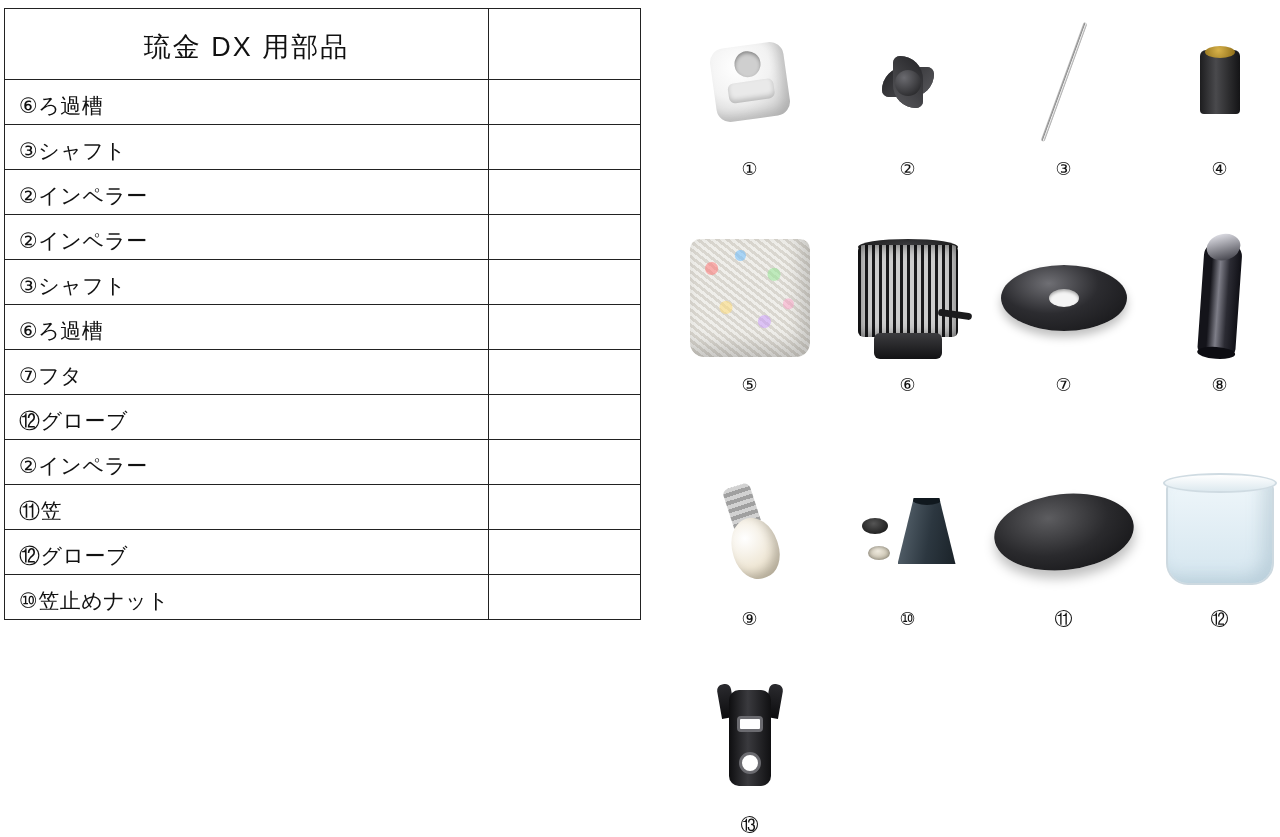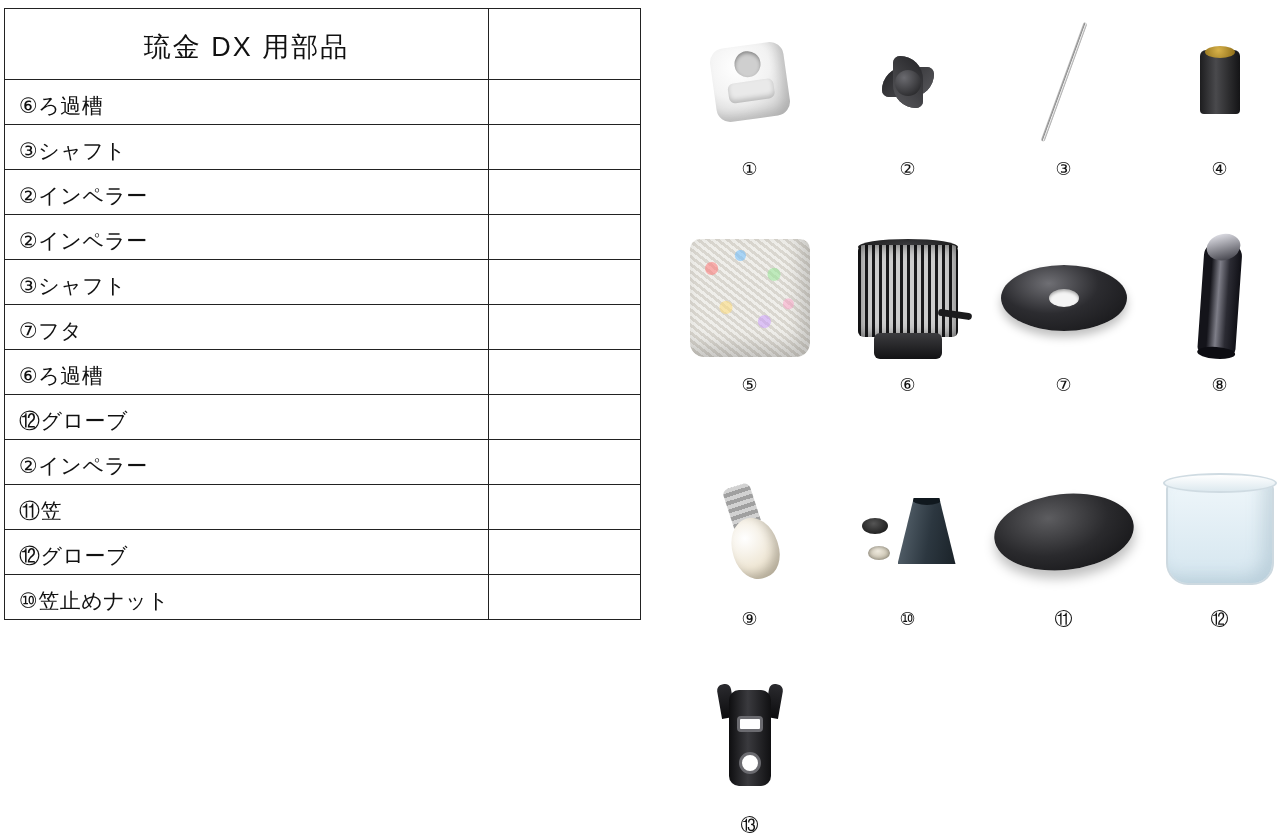--- a/index.html
+++ b/index.html
@@ -380,25 +380,25 @@
       </tr>
       <tr>
         <td>②インペラー</td>
         <td class="qty-col"></td>
       </tr>
       <tr>
         <td>③シャフト</td>
         <td class="qty-col"></td>
       </tr>
       <tr>
+        <td>⑥ろ過槽</td>
+        <td class="qty-col"></td>
+      </tr>
+      <tr>
         <td>⑦フタ</td>
-        <td class="qty-col"></td>
-      </tr>
-      <tr>
-        <td>⑥ろ過槽</td>
         <td class="qty-col"></td>
       </tr>
       <tr>
         <td>⑫グローブ</td>
         <td class="qty-col"></td>
       </tr>
       <tr>
         <td>②インペラー</td>
         <td class="qty-col"></td>
       </tr>

